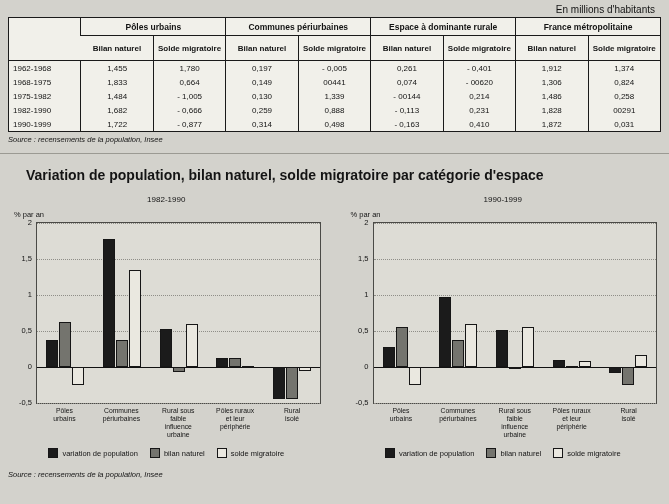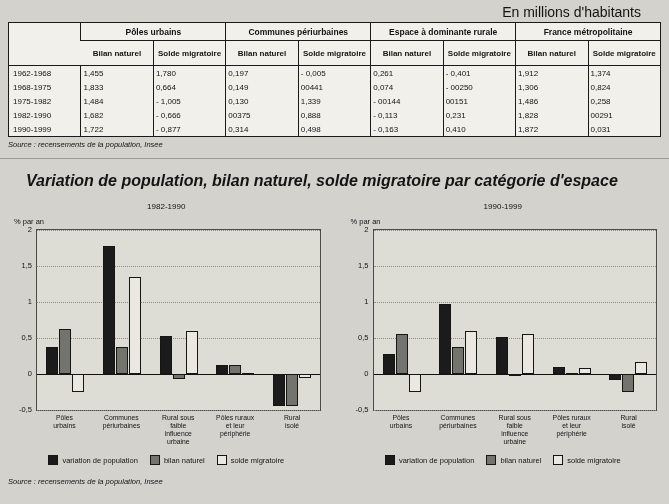--- a/index.html
+++ b/index.html
@@ -1,36 +1,36 @@
 <!DOCTYPE html>
 <html><head>
 <meta charset="utf-8">
 <style>
   html,body{margin:0;padding:0;}
   .page{
     width:669px;height:504px;box-sizing:border-box;
     padding:4px 8px;background:#d3d2cc;position:relative;
     font-family:"Liberation Sans",sans-serif;color:#141414;
   }
-  .unit-label{text-align:right;font-size:14px;margin:0 20px 2px 0;}
+  .unit-label{text-align:right;font-size:10px;margin:0 6px 2px 0;}
   table.pop{
     width:100%;border-collapse:collapse;table-layout:fixed;
     background:#f1f0ea;border:1.5px solid #1a1a1a;font-size:8px;
   }
   table.pop th,table.pop td{border-left:1px solid #1a1a1a;padding:1px 2px;}
   table.pop th:first-child,table.pop td:first-child{border-left:none;}
   table.pop thead th{font-weight:bold;text-align:center;}
   tr.groups th{border-bottom:1px solid #1a1a1a;height:15px;font-size:8.5px;}
   tr.subs th{border-bottom:1px solid #1a1a1a;height:22px;vertical-align:middle;}
-  table.pop tbody td{text-align:left;height:12px;}
+  table.pop tbody td{text-align:center;height:12px;}
   table.pop tbody td.period-cell{text-align:left;padding-left:4px;}
   .footnote{font-size:7.5px;margin-top:5px;}
   .src{font-size:7.5px;font-style:italic;margin-top:3px;}
   .divider{border:none;border-top:1px solid #9b9a93;margin:9px -8px 0 -8px;}
-  .chart-title{font-size:16px;font-weight:bold;margin:13px 0 0 18px;font-style:italic;}
+  .chart-title{font-size:14px;font-weight:bold;margin:13px 0 0 18px;}
   .charts-row{display:flex;gap:28px;margin-top:2px;padding:0 4px;}
   .chart-block{flex:1;min-width:0;}
   .period{text-align:center;font-size:8px;margin:10px 0 6px 0;}
   .ylabel{font-size:7.5px;margin:0 0 3px 2px;}
   .plot-row{display:flex;}
   .y-axis{width:24px;position:relative;font-size:7.5px;}
   .ytick{position:absolute;right:4px;transform:translateY(-50%);}
   .plot{flex:1;position:relative;height:180px;border:1px solid #4a4a46;background:#dddcd5;}
   .gridline{position:absolute;left:0;right:0;height:0;border-top:1px dotted #8f8e88;}
   .gridline.zero{border-top:1px solid #111;}
@@ -85,40 +85,40 @@
           <td>1,912</td>
           <td>1,374</td>
         </tr>
         <tr>
           <td class="period-cell">1968-1975</td>
           <td>1,833</td>
           <td>0,664</td>
           <td>0,149</td>
           <td>00441</td>
           <td>0,074</td>
-          <td>- 00250</td>
+          <td>- 00620</td>
           <td>1,306</td>
           <td>0,824</td>
         </tr>
         <tr>
           <td class="period-cell">1975-1982</td>
           <td>1,484</td>
           <td>- 1,005</td>
           <td>0,130</td>
           <td>1,339</td>
           <td>- 00144</td>
-          <td>00151</td>
+          <td>0,214</td>
           <td>1,486</td>
           <td>0,258</td>
         </tr>
         <tr>
           <td class="period-cell">1982-1990</td>
           <td>1,682</td>
           <td>- 0,666</td>
-          <td>00375</td>
+          <td>0,259</td>
           <td>0,888</td>
           <td>- 0,113</td>
           <td>0,231</td>
           <td>1,828</td>
           <td>00291</td>
         </tr>
         <tr>
           <td class="period-cell">1990-1999</td>
           <td>1,722</td>
           <td>- 0,877</td>

